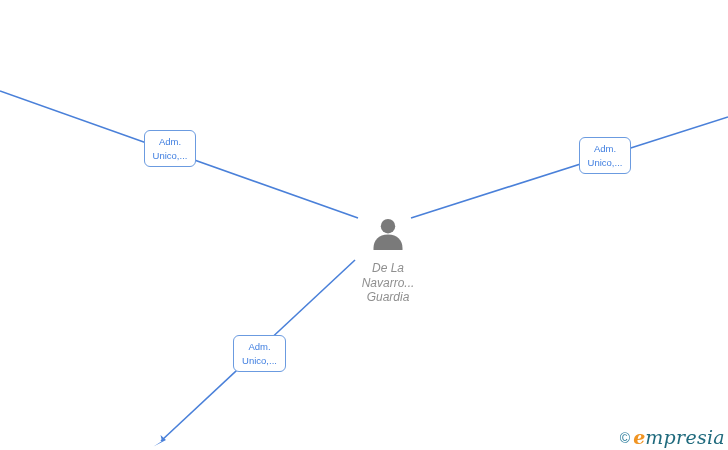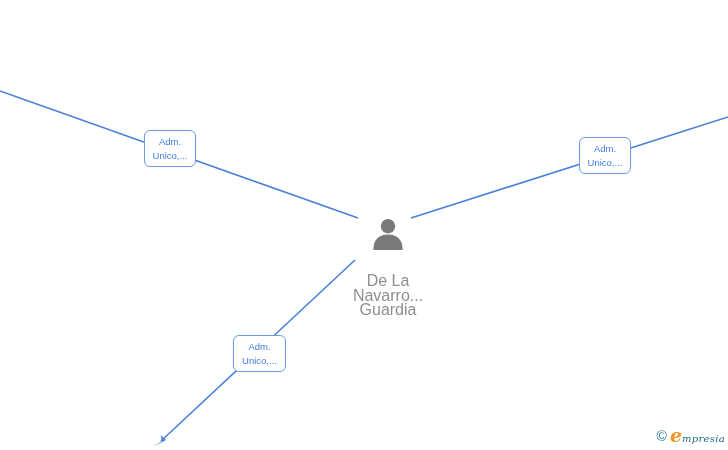--- a/index.html
+++ b/index.html
@@ -41,24 +41,25 @@
     position: absolute;
     left: 340px;
     top: 219px;
     width: 96px;
     text-align: center;
     cursor: pointer;
   }
   .person-icon { display: inline-block; }
   .person-icon svg { display: block; fill: var(--icon-gray, #7a7a7a); }
   .center-name {
-    margin-top: 20px;
+    margin-top: 7px;
     color: var(--name-gray, #8f8f8f);
-    font-size: 16px;
+    font-size: 12px;
     line-height: 14.5px;
+    font-style: italic;
   }
   .watermark {
     position: absolute;
     right: 3px;
     bottom: 1px;
     white-space: nowrap;
     font-size: 15px;
     line-height: 20px;
     user-select: none;
   }
@@ -73,21 +74,21 @@
     font-family: "DejaVu Serif", serif;
     font-style: italic;
     font-weight: bold;
     font-size: 19px;
     margin-left: 3px;
   }
   .wm-rest {
     color: var(--watermark-teal, #1f6a7d);
     font-family: "DejaVu Serif", serif;
     font-style: italic;
-    font-size: 10px;
+    font-size: 19px;
     letter-spacing: 0.3px;
   }
 </style>
 </head>
 <body>
 
 <div class="canvas">
 
   <svg class="edges" viewBox="0 0 728 450">
     <line x1="0" y1="91" x2="358" y2="218"></line>

